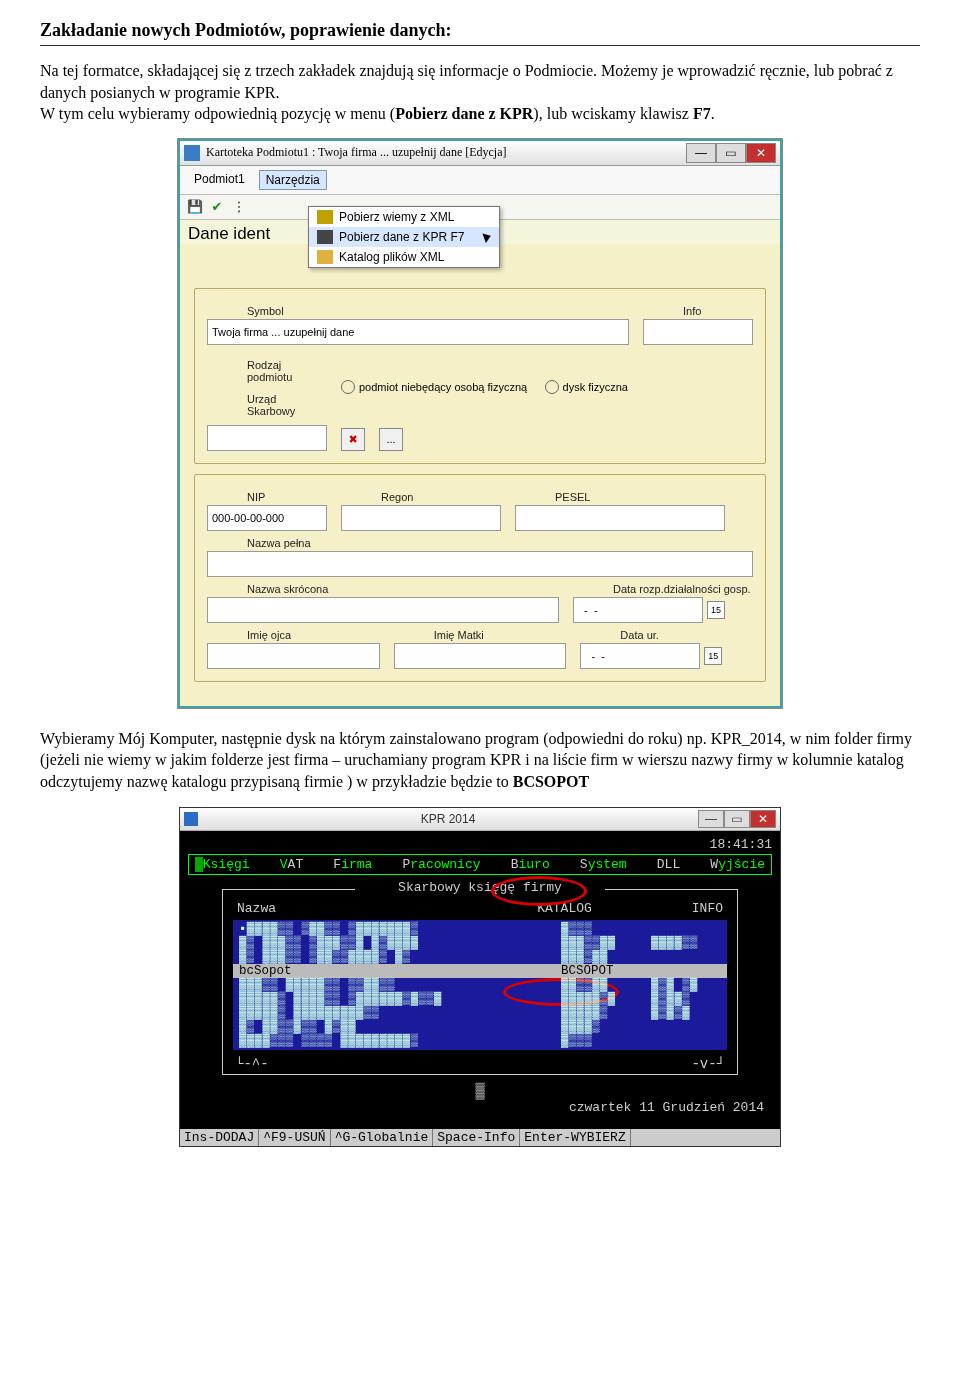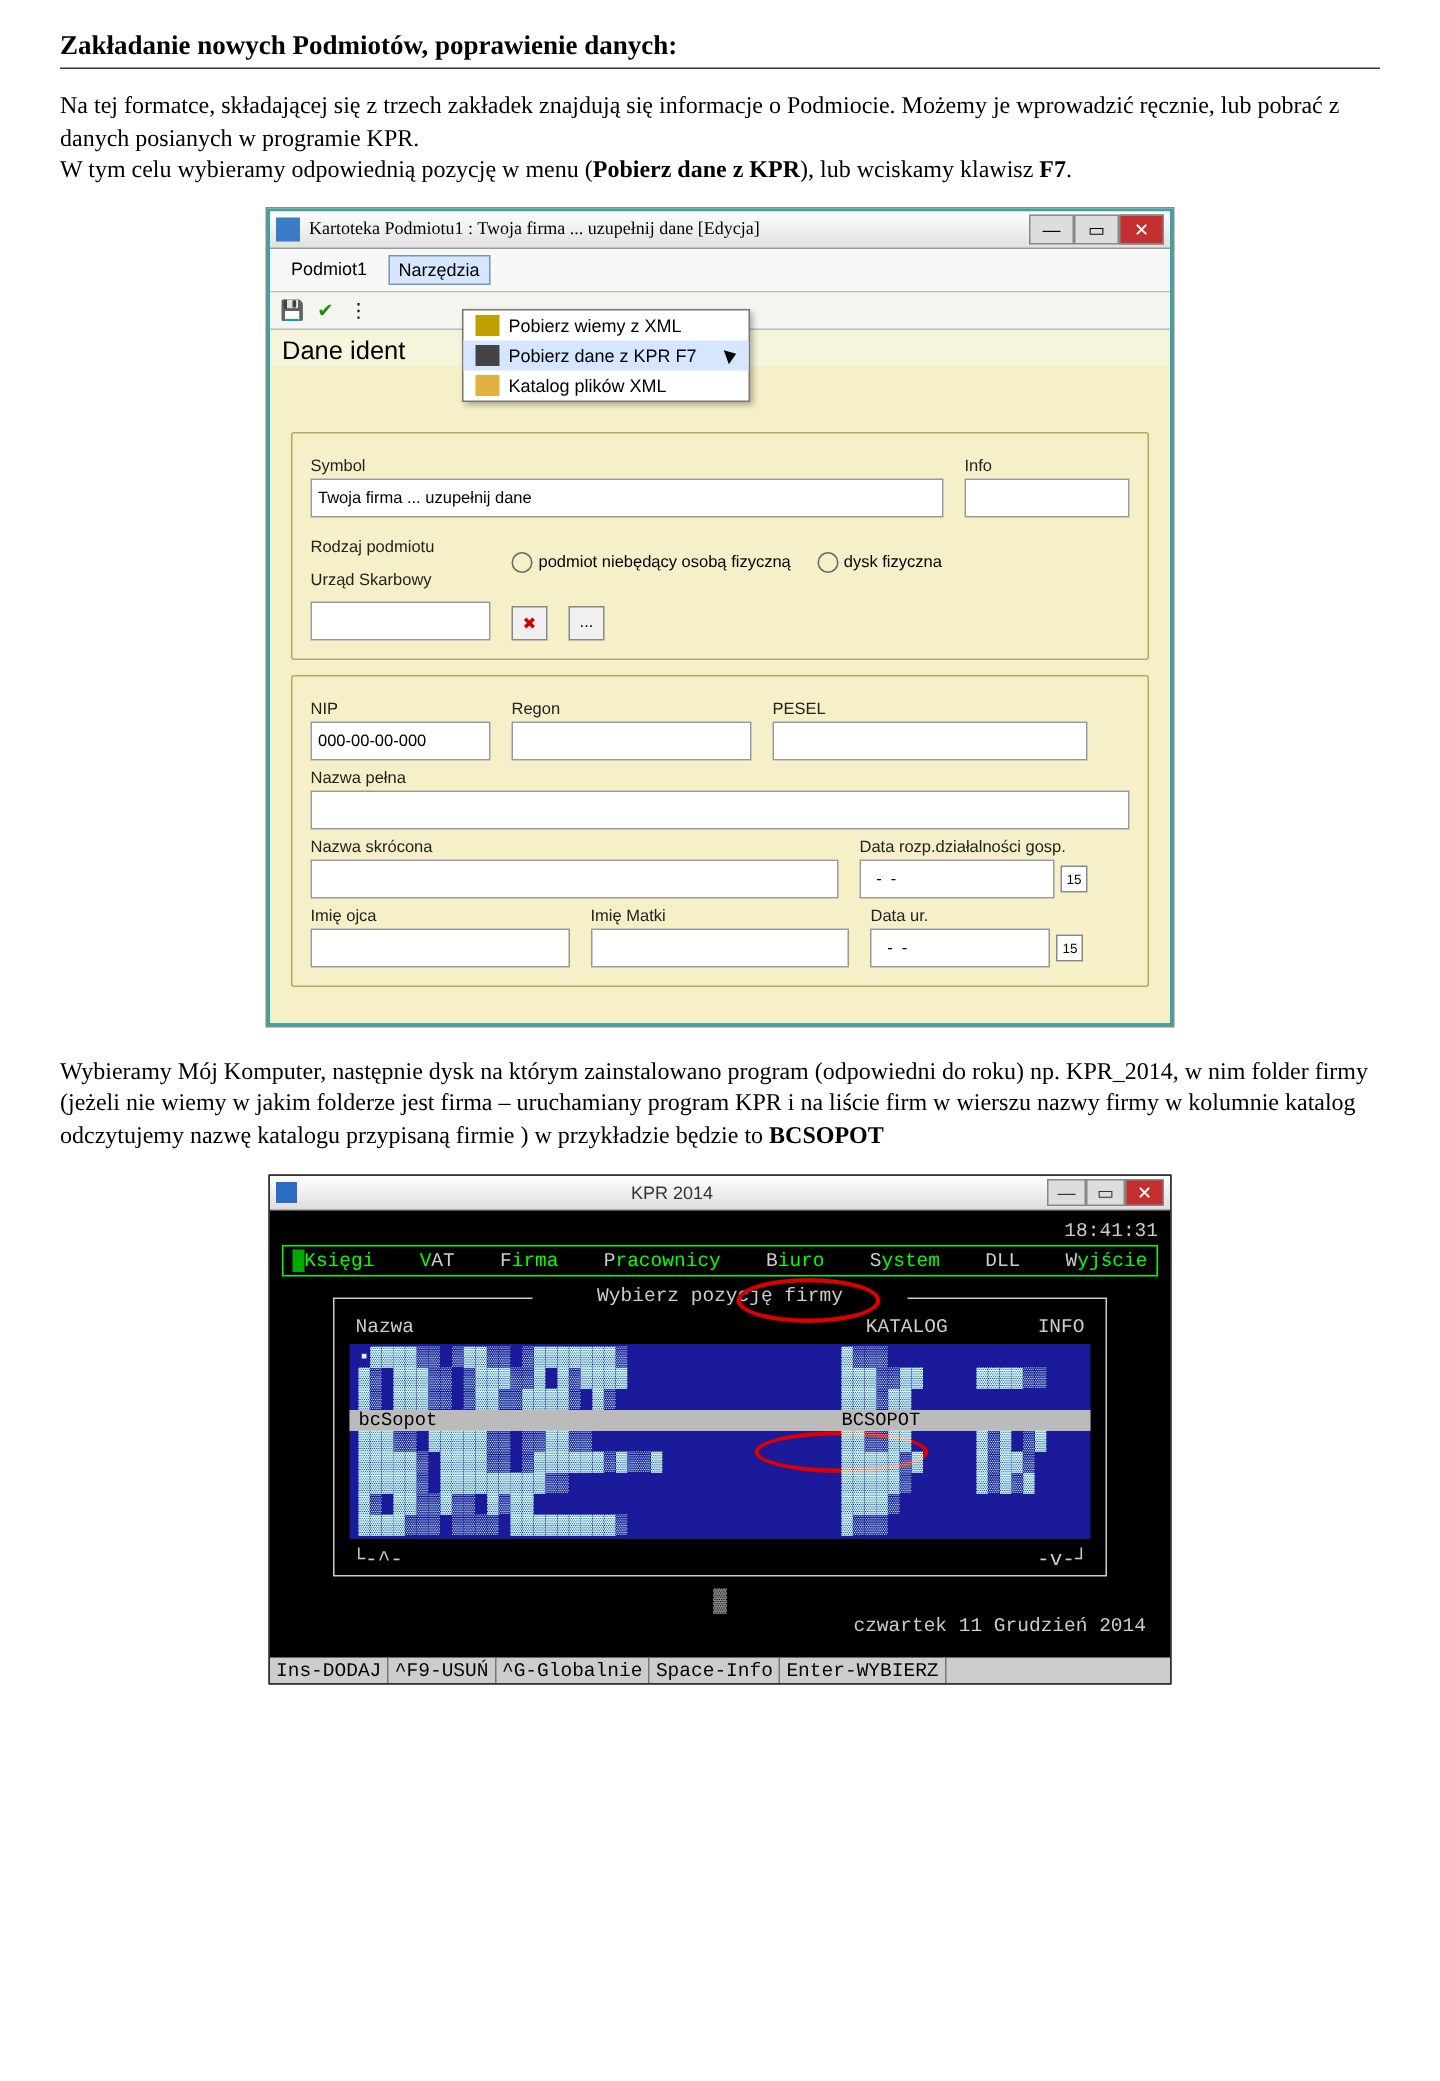--- a/index.html
+++ b/index.html
@@ -108,21 +108,21 @@
   .groupbox {
     border: 1px solid #b8a860;
     border-radius: 2px;
     padding: 10px 12px 12px 12px;
     margin-bottom: 10px;
     position: relative;
     background: #f5f0c8;
   }
   .row { display:flex; gap:14px; align-items:flex-end; margin-top:6px; }
   .col { display:flex; flex-direction:column; }
-  .lbl { font-size:11px; color:#222; margin-bottom:2px;}
+  .lbl { font-size:11px; color:#222; margin-bottom:2px;margin-left:40px;}
   .inp {
     height: 20px;
     background:#fff;
     border:1px solid #999;
     padding:2px 4px;
     font-size:11px;
   }
   .radio { width:12px; height:12px; border:1px solid #666; border-radius:50%; display:inline-block; margin-right:4px; vertical-align:middle;}
   .radiolbl { display:inline-flex; align-items:center; margin-right:14px; font-size:11px; }
   .small-btn {
@@ -188,20 +188,21 @@
     border:3px solid #d00;
     border-radius:50%;
     pointer-events:none;
   }
   .red-oval.one { width:90px; height:24px; }
   .red-oval.two { width:110px; height:22px; }
   .wbox-head {
     color:#ccc; display:flex; justify-content:space-between;
     padding: 0 14px;
     font-size:13px;
+    gap:40px;
   }
   .wbox-inner {
     background: #1a1a9a;
     margin: 4px 10px 6px 10px;
     padding: 2px 0;
   }
   .wrow { display:flex; padding:0 6px; font-size:12.5px; color:#cfe; white-space:pre;}
   .wrow .c1{ flex:1; }
   .wrow .c2{ width:90px; }
   .wrow .c3{ width:70px; }
@@ -390,21 +391,21 @@
       <span class="tm"><span class="g">V</span><span class="w">AT</span></span>
       <span class="tm"><span class="w">F</span><span class="g">irma</span></span>
       <span class="tm"><span class="w">P</span><span class="g">racownicy</span></span>
       <span class="tm"><span class="w">B</span><span class="g">iuro</span></span>
       <span class="tm"><span class="w">S</span><span class="g">ystem</span></span>
       <span class="tm"><span class="w">DLL</span></span>
       <span class="tm"><span class="w">W</span><span class="g">yjście</span></span>
     </div>
 
     <div class="wbox" style="position:relative;">
-      <div class="wbox-title">Wybierz pozycję firmy</div>
+      <div class="wbox-title">Skarbowy księgę firmy</div>
       <div class="red-oval one" style="top:-14px; right:150px;"></div>
       <div class="wbox-head">
         <span>Nazwa</span>
         <span style="margin-left:auto;margin-right:60px;">KATALOG</span>
         <span>INFO</span>
       </div>
       <div class="wbox-inner" id="wbox-rows" style="position:relative;">
         <div class="red-oval two" style="top:58px; left:270px;"></div>
       <div class="wrow"><span class="c1 obf">▪▓▓▓▓▒▒ ▒▓▓▒▒ ▒▓▓▓▓▓▓▓▒</span><span class="c2 obf">▓▒▒▒</span><span class="c3 obf"></span></div>
           <div class="wrow"><span class="c1 obf">▓▒ ▓▓▓▒▒ ▒▓▓▓▒▒▓ ▓▒▓▓▓▓</span><span class="c2 obf">▓▓▓▒▒▓▓</span><span class="c3 obf">▓▓▓▓▒▒</span></div>

